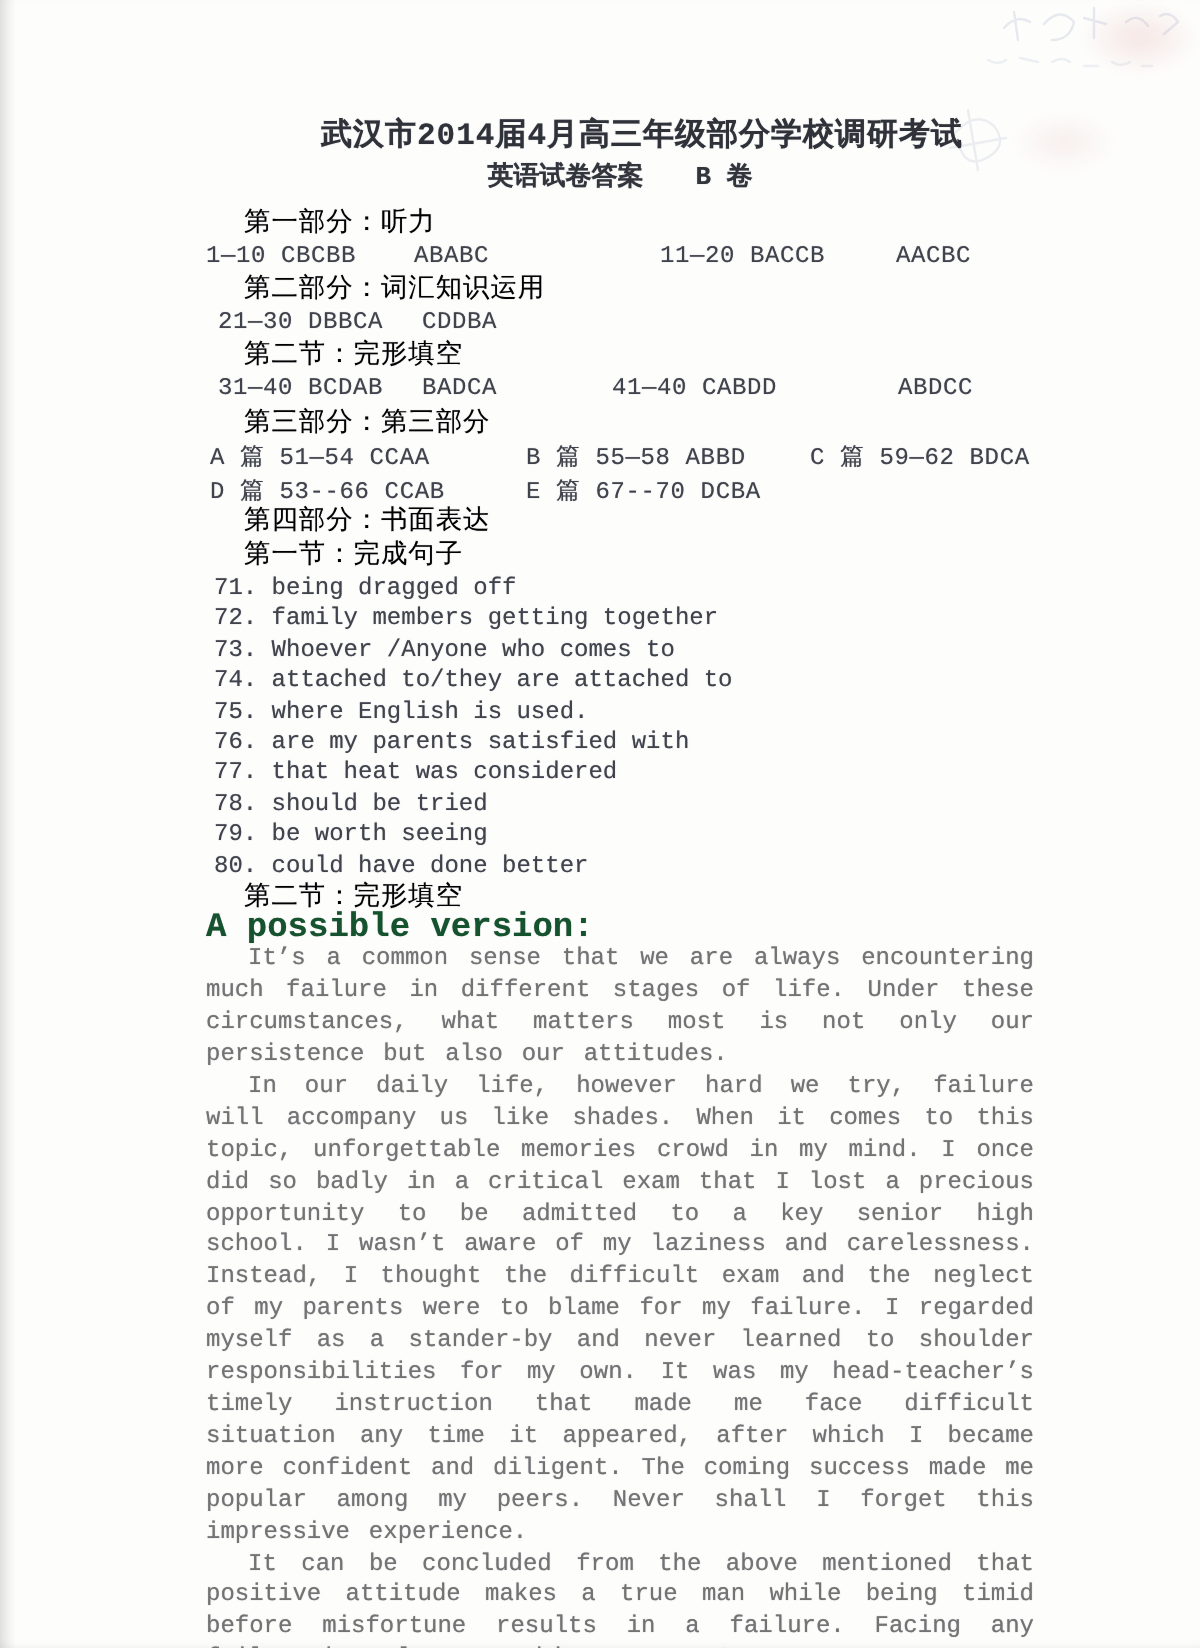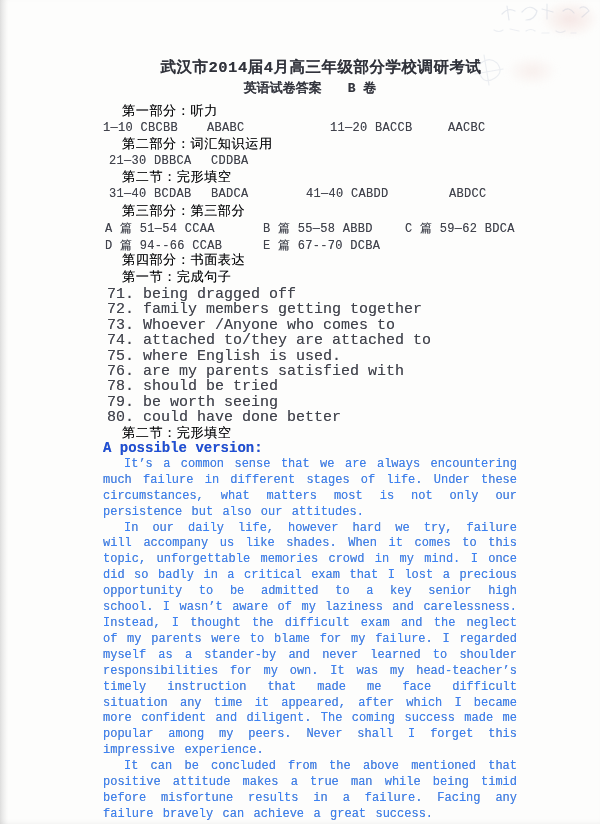--- a/index.html
+++ b/index.html
@@ -33,26 +33,26 @@
   .ak-row { position:relative; height:16.6px; font-size:12px; }
   .ak-row span { position:absolute; top:0; white-space:nowrap; letter-spacing:0.3px; }
 
   .r-listen .s0{left:0;}   .r-listen .s1{left:104px;} .r-listen .s2{left:227px;} .r-listen .s3{left:345px;}
   .r-mc .s0{left:6px;}     .r-mc .s1{left:108px;}
   .r-cloze .s0{left:6px;}  .r-cloze .s1{left:108px;}  .r-cloze .s2{left:203px;}  .r-cloze .s3{left:313px;margin-left:33px;}
   .r-read1 .s0{left:2px;}  .r-read1 .s1{left:160px;}  .r-read1 .s2{left:302px;}
   .r-read2 .s0{left:2px;}  .r-read2 .s1{left:160px;}
 
   .completion { margin-top:0.5px; }
-  .completion .item { font-size:15px; line-height:15.4px; height:15.4px; margin-left:4px; white-space:nowrap; }
+  .completion .item { font-size:12px; line-height:15.4px; height:15.4px; margin-left:4px; white-space:nowrap; }
 
-  .essay-heading { font-weight:bold; font-size:14px; line-height:15.8px; color:#1d4ed8; }
+  .essay-heading { font-weight:bold; font-size:17px; line-height:15.8px; color:#14532d; }
   .essay p {
     margin:0; font-size:12px; line-height:15.9px;
-    text-align:justify; text-indent:21px; word-spacing:2.2px; color:#3b82f6;
+    text-align:justify; text-indent:21px; word-spacing:2.2px; color:#737373;
   }
 
   
   .handwriting { position:absolute; left:468px; top:0; opacity:0.6; }
   .pink-smudge-1 {
     position:absolute; left:540px; top:0; width:60px; height:38px;
     background:radial-gradient(ellipse at center, rgba(234,196,190,0.38), rgba(234,196,190,0) 70%);
     filter:blur(2px);
   }
   .pink-smudge-2 {
@@ -117,34 +117,35 @@
 
       <div class="ak-line cn-header">第三部分：第三部分</div>
 
       <div class="ak-row r-read1">
         <span class="s0">A 篇 51—54 CCAA</span>
         <span class="s1">B 篇 55—58 ABBD</span>
         <span class="s2">C 篇 59—62 BDCA</span>
       </div>
 
       <div class="ak-row r-read2">
-        <span class="s0">D 篇 94--66 CCAB</span>
+        <span class="s0">D 篇 53--66 CCAB</span>
         <span class="s1">E 篇 67--70 DCBA</span>
       </div>
 
       <div class="ak-line cn-header">第四部分：书面表达</div>
       <div class="ak-line cn-header">第一节：完成句子</div>
 
       <div class="completion">
         <div class="item">71. being dragged off</div>
         <div class="item">72. family members getting together</div>
         <div class="item">73. Whoever /Anyone who comes to</div>
         <div class="item">74. attached to/they are attached to</div>
         <div class="item">75. where English is used.</div>
         <div class="item">76. are my parents satisfied with</div>
+        <div class="item">77. that heat was considered</div>
         <div class="item">78. should be tried</div>
         <div class="item">79. be worth seeing</div>
         <div class="item">80. could have done better</div>
       </div>
 
       <div class="ak-line cn-header" style="line-height:15.6px; height:15.6px;">第二节：完形填空</div>
     </div>
 
     <div class="essay">
       <div class="essay-heading">A possible version:</div>

